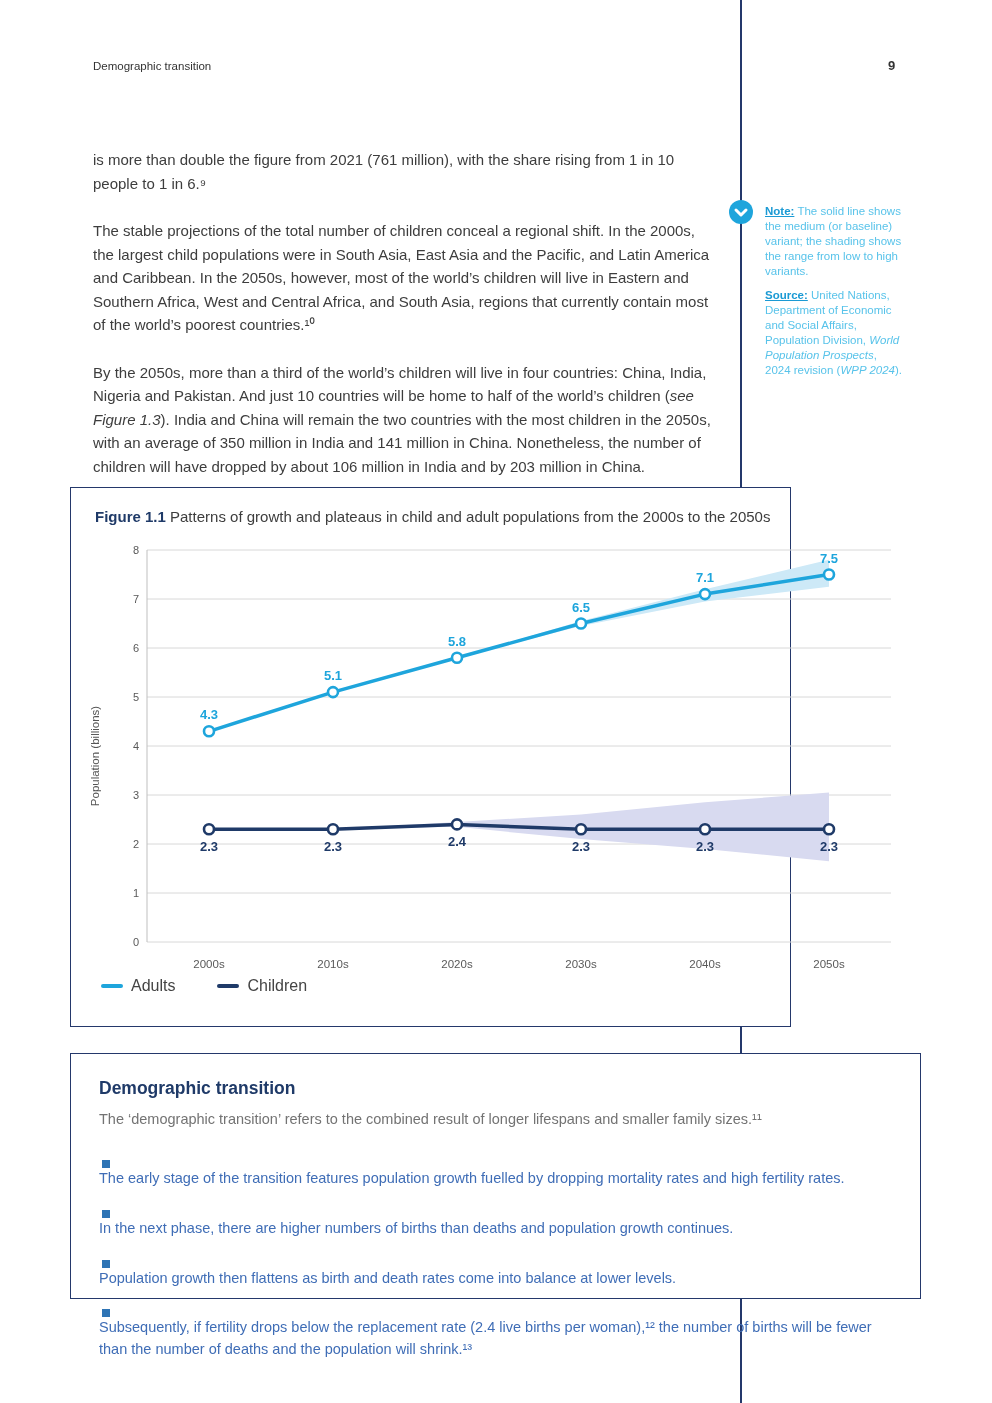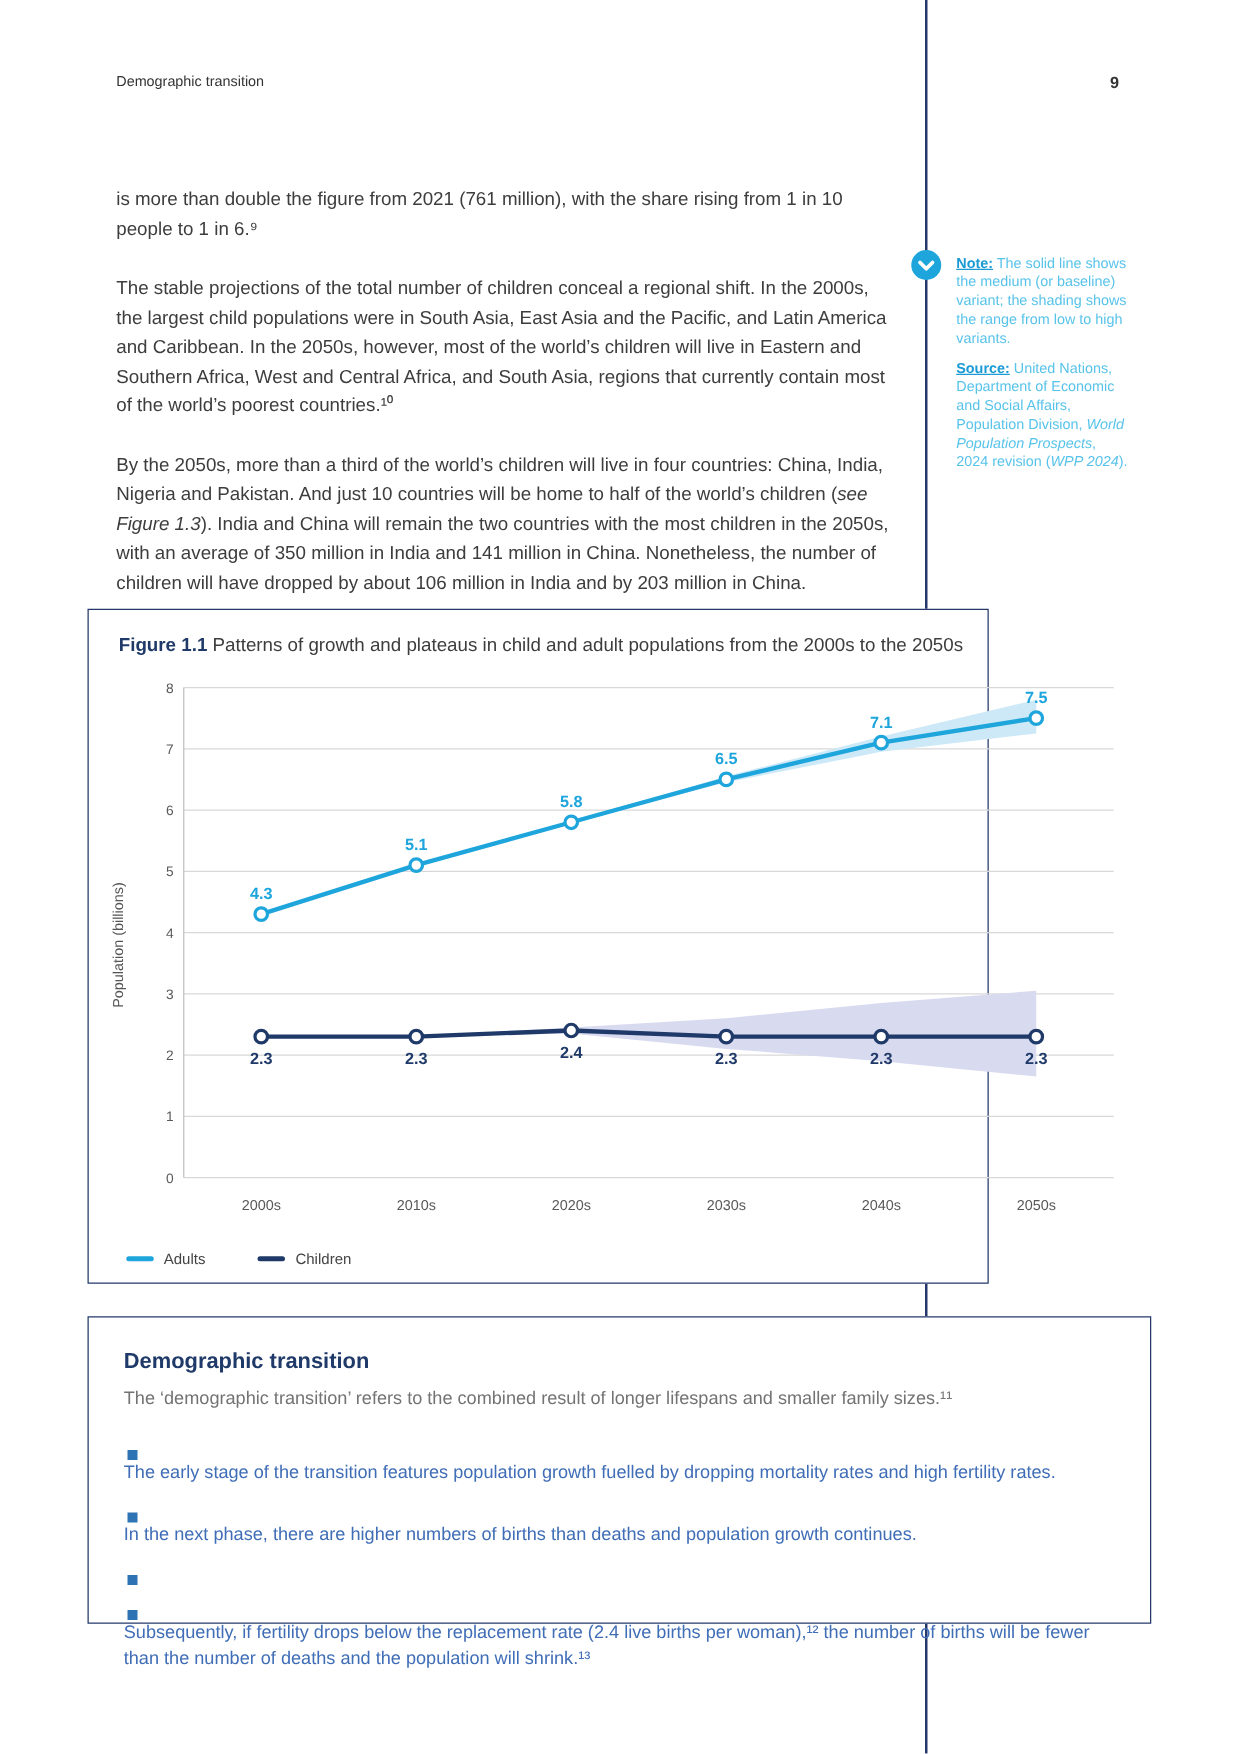--- a/index.html
+++ b/index.html
@@ -21,21 +21,21 @@
   .sidenote p{margin:0 0 9px 0;}
   .note-label{font-weight:bold;color:#1b9ad4;text-decoration:underline;}
   .note-body{color:#58c3ea;}
 
   .figure-box{position:absolute;left:70px;top:487px;width:721px;height:540px;background:#fff;border:1.5px solid #24386b;box-sizing:border-box;z-index:1;}
   .fig-title{position:absolute;left:24px;top:20px;font-size:15px;color:#3d3d3d;}
   .fig-label{font-weight:bold;color:#1f3a68;}
   .y-axis-label{position:absolute;left:24px;top:268px;transform:translate(-50%,-50%) rotate(-90deg);font-size:11.5px;color:#555;white-space:nowrap;}
   .chart{position:absolute;left:36px;top:50px;}
   svg text{font-family:"Liberation Sans",sans-serif;}
-  .legend{position:absolute;left:30px;top:512px;display:flex;gap:42px;align-items:center;font-size:12px;color:#444;}
+  .legend{position:absolute;left:30px;top:489px;display:flex;gap:42px;align-items:center;font-size:16px;color:#444;}
   .legend-item{display:flex;align-items:center;}
   .swatch{display:inline-block;width:22px;height:4px;border-radius:2px;margin-right:8px;}
 
   .info-box{position:absolute;left:70px;top:1053px;width:851px;height:246px;background:#fff;border:1.5px solid #24386b;box-sizing:border-box;z-index:1;padding:24px 28px;}
   .info-box h2{margin:0 0 10px 0;font-size:17.5px;color:#1f3a68;}
   .intro{margin:0 0 24px 0;font-size:14.5px;line-height:1.45;color:#737373;}
   .bullet{display:flex;margin:0 0 14px 0;font-size:14.5px;line-height:1.5;color:#3f6db6;flex-direction:column;}
   .sq{flex:0 0 auto;width:8px;height:8px;background:#2e74b5;margin:6px 18px 0 3px;}
 </style>
 </head>
@@ -142,19 +142,20 @@
     <div class="bullet">
         <span class="sq"></span>
         <span>The early stage of the transition features population growth fuelled by dropping mortality rates and high fertility rates.</span>
       </div>
     <div class="bullet">
         <span class="sq"></span>
         <span>In the next phase, there are higher numbers of births than deaths and population growth continues.</span>
       </div>
     <div class="bullet">
         <span class="sq"></span>
+        <span>Population growth then flattens as birth and death rates come into balance at lower levels.</span>
       </div>
     <div class="bullet">
         <span class="sq"></span>
         <span>Subsequently, if fertility drops below the replacement rate (2.4 live births per woman),¹² the number of births will be fewer than the number of deaths and the population will shrink.¹³</span>
       </div>
   </div>
 </div>
 
 </body></html>

